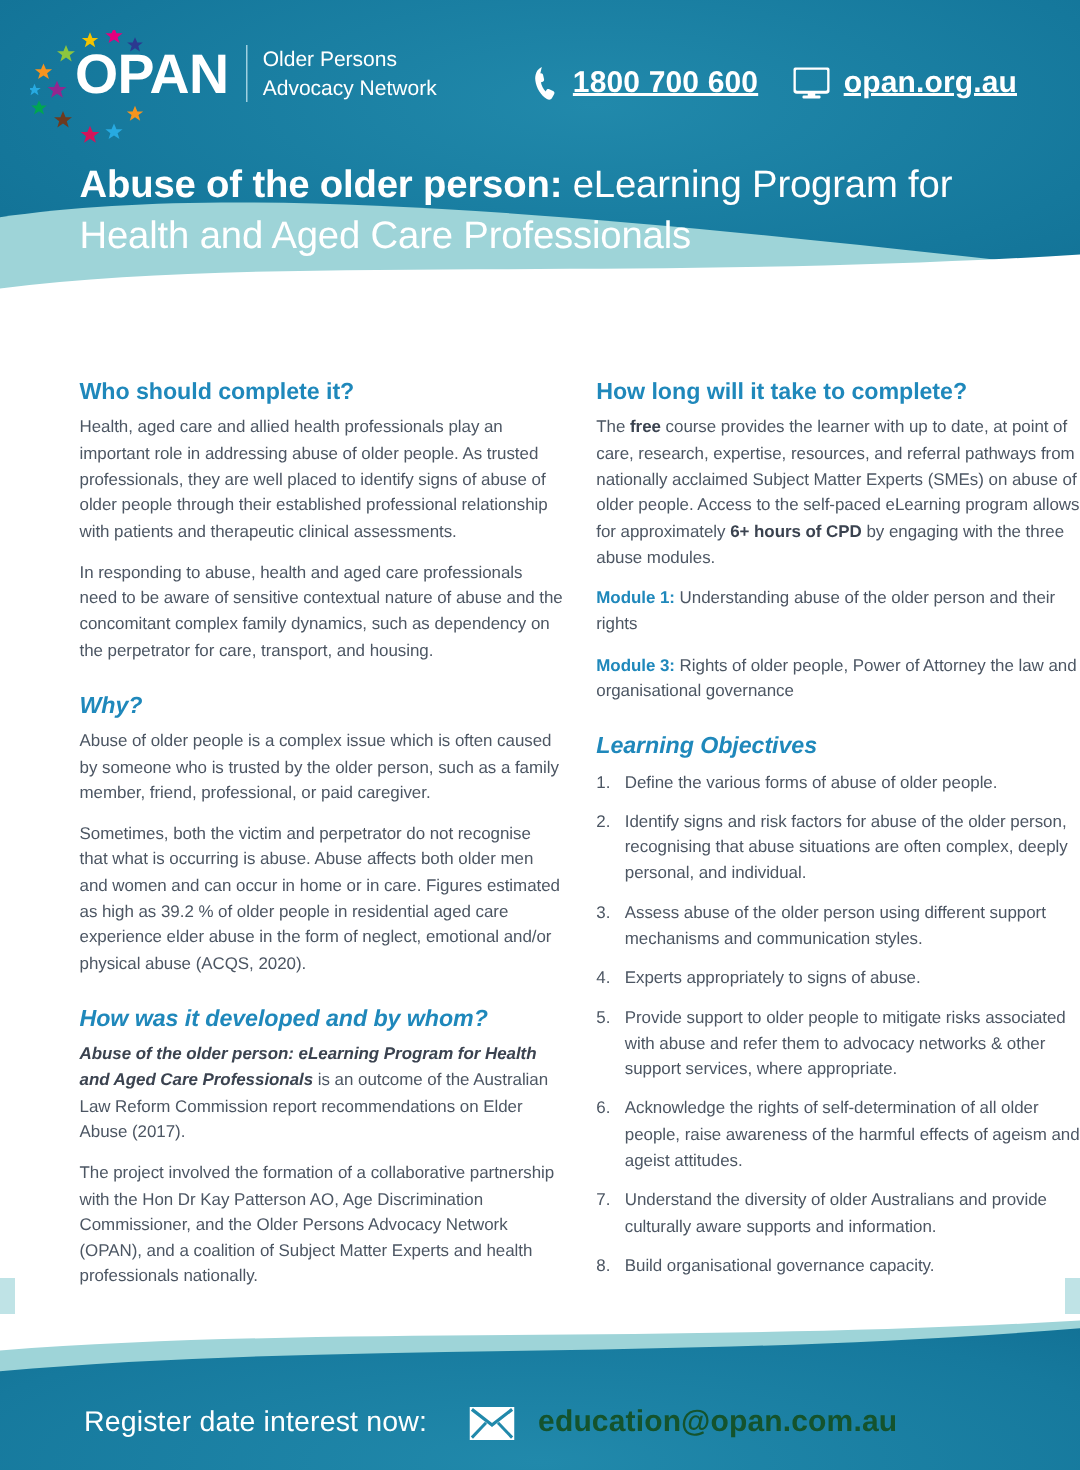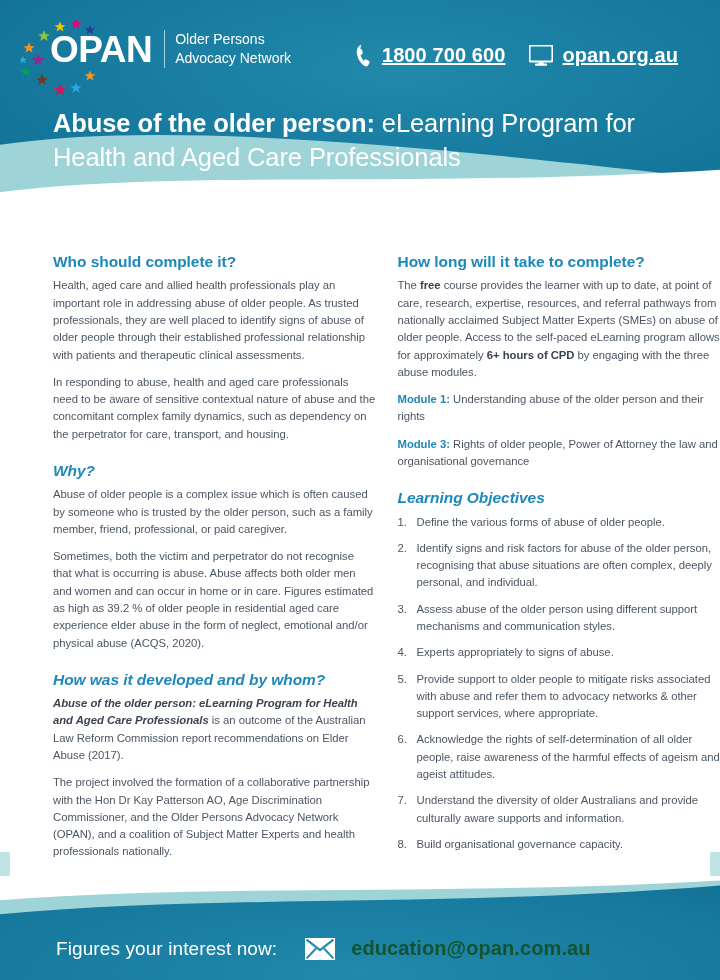--- a/index.html
+++ b/index.html
@@ -319,21 +319,21 @@
   <div class="footer">
     <div class="footer-bg"></div>
     <svg class="footer-wave-light" viewBox="0 0 780 46" preserveAspectRatio="none">
       <path d="M0,0 L780,0 L780,6 C480,34 250,16 0,40 Z" fill="#9ed4d8"></path>
     </svg>
     <svg class="footer-wave-white" viewBox="0 0 780 30" preserveAspectRatio="none">
       <path d="M0,0 L780,0 L780,2 C470,22 230,6 0,26 Z" fill="#ffffff"></path>
     </svg>
 
     <div class="footer-row">
-      <span class="footer-label">Figures your interest now:</span>
+      <span class="footer-label">Register date interest now:</span>
       <span class="footer-mail-icon">
         <svg width="30" height="22" viewBox="0 0 30 22">
           <rect x="0" y="0" width="30" height="22" fill="#ffffff"></rect>
           <path d="M1.6 1.6 L15 12 L28.4 1.6" fill="none" stroke="#2189ab" stroke-width="2.2"></path>
           <path d="M1.6 20.4 L11 10.5" fill="none" stroke="#2189ab" stroke-width="2"></path>
           <path d="M28.4 20.4 L19 10.5" fill="none" stroke="#2189ab" stroke-width="2"></path>
         </svg>
       </span>
       <a class="footer-email" href="#" style="text-decoration:none;">education@opan.com.au</a>
     </div>

